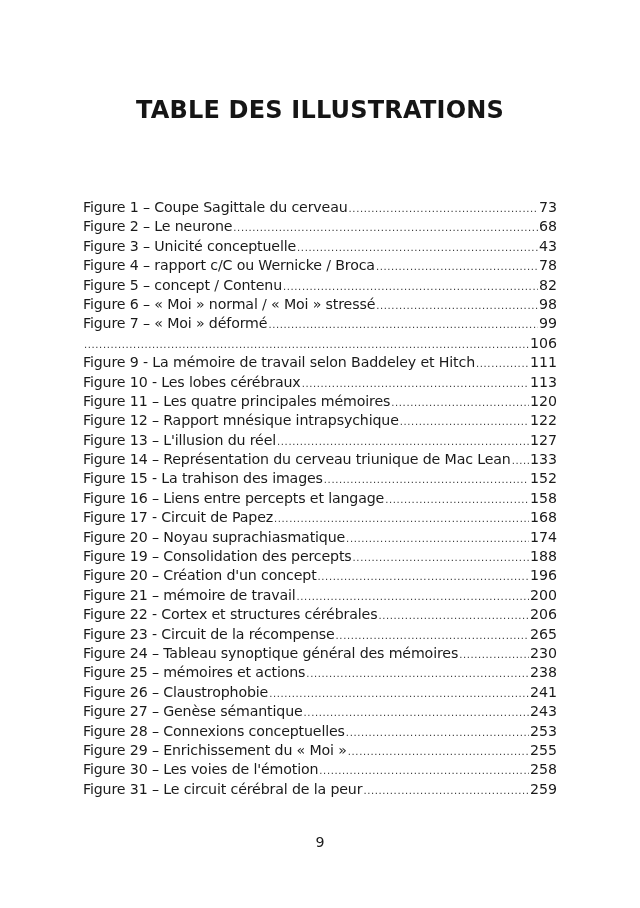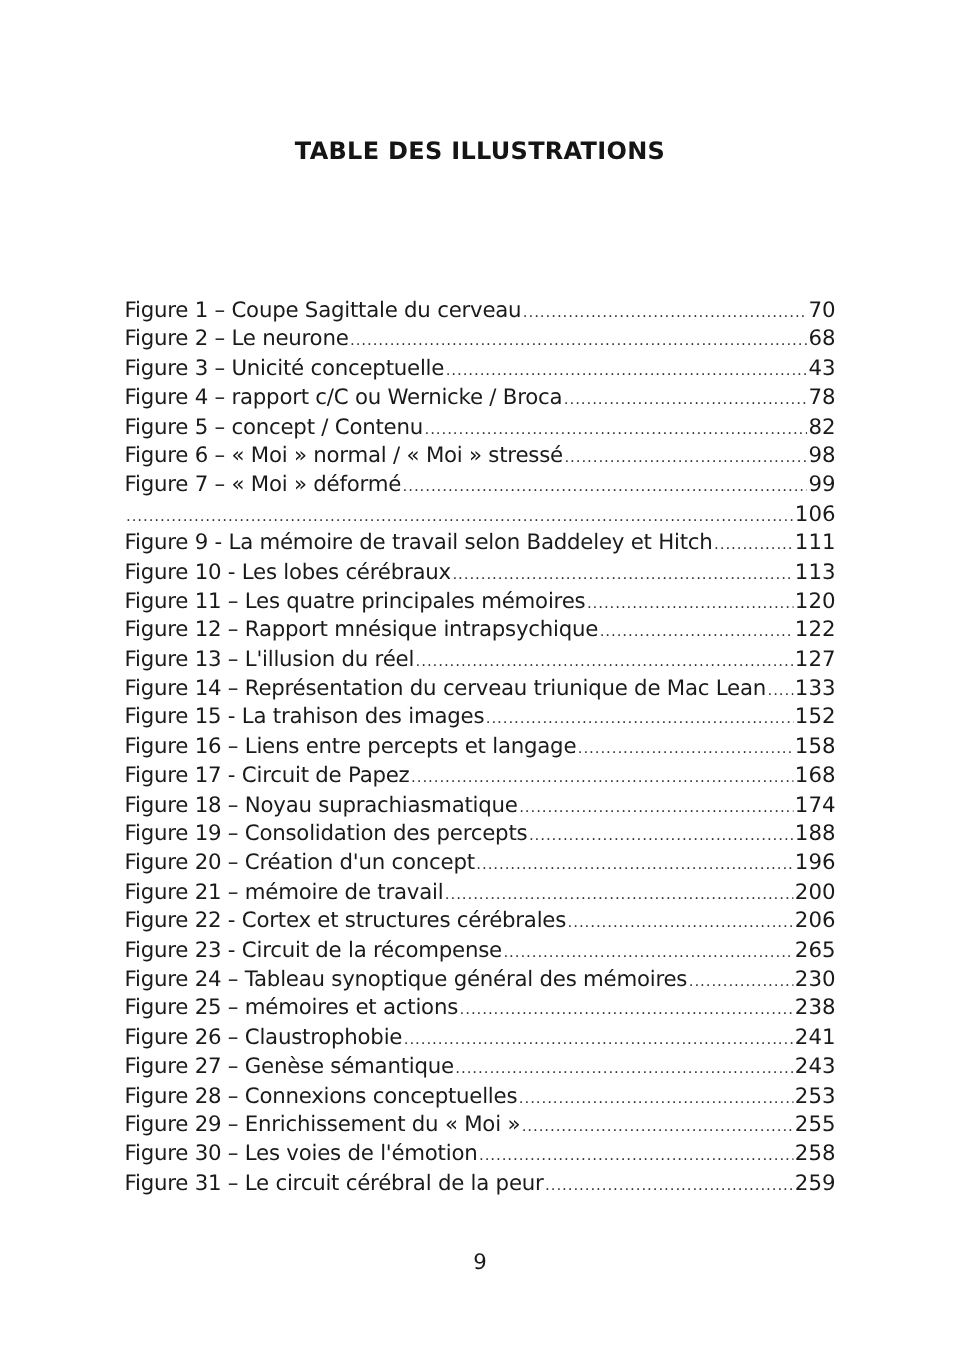--- a/index.html
+++ b/index.html
@@ -16,21 +16,21 @@
     color: #1a1a1a;
   }
   .page-title {
     position: absolute;
     top: 80px;
     left: 0;
     width: 640px;
     text-align: center;
     font-family: "DejaVu Sans", sans-serif;
     font-weight: bold;
-    font-size: 16px;
+    font-size: 24px;
     letter-spacing: 0.2px;
     color: #151515;
   }
   .toc {
     position: absolute;
     top: 198px;
     left: 83px;
     width: 474px;
     margin: 0;
     padding: 0;
@@ -78,21 +78,21 @@
 </style>
 </head>
 <body>
 
 <h1 class="page-title">TABLE DES ILLUSTRATIONS</h1>
 
 <ul class="toc">
   <li class="toc-row">
       <span class="toc-label">Figure 1 – Coupe Sagittale du cerveau</span>
       <span class="toc-leader"></span>
-      <span class="toc-page">70</span>
+      <span class="toc-page">73</span>
     </li>
   <li class="toc-row">
       <span class="toc-label">Figure 2 – Le neurone</span>
       <span class="toc-leader"></span>
       <span class="toc-page">68</span>
     </li>
   <li class="toc-row">
       <span class="toc-label">Figure 3 – Unicité conceptuelle</span>
       <span class="toc-leader"></span>
       <span class="toc-page">43</span>
@@ -160,21 +160,21 @@
       <span class="toc-label">Figure 16 – Liens entre percepts et langage</span>
       <span class="toc-leader"></span>
       <span class="toc-page">158</span>
     </li>
   <li class="toc-row">
       <span class="toc-label">Figure 17 - Circuit de Papez</span>
       <span class="toc-leader"></span>
       <span class="toc-page">168</span>
     </li>
   <li class="toc-row">
-      <span class="toc-label">Figure 18 – Noyau suprachiasmatique</span>
+      <span class="toc-label">Figure 20 – Noyau suprachiasmatique</span>
       <span class="toc-leader"></span>
       <span class="toc-page">174</span>
     </li>
   <li class="toc-row">
       <span class="toc-label">Figure 19 – Consolidation des percepts</span>
       <span class="toc-leader"></span>
       <span class="toc-page">188</span>
     </li>
   <li class="toc-row">
       <span class="toc-label">Figure 20 – Création d'un concept</span>

